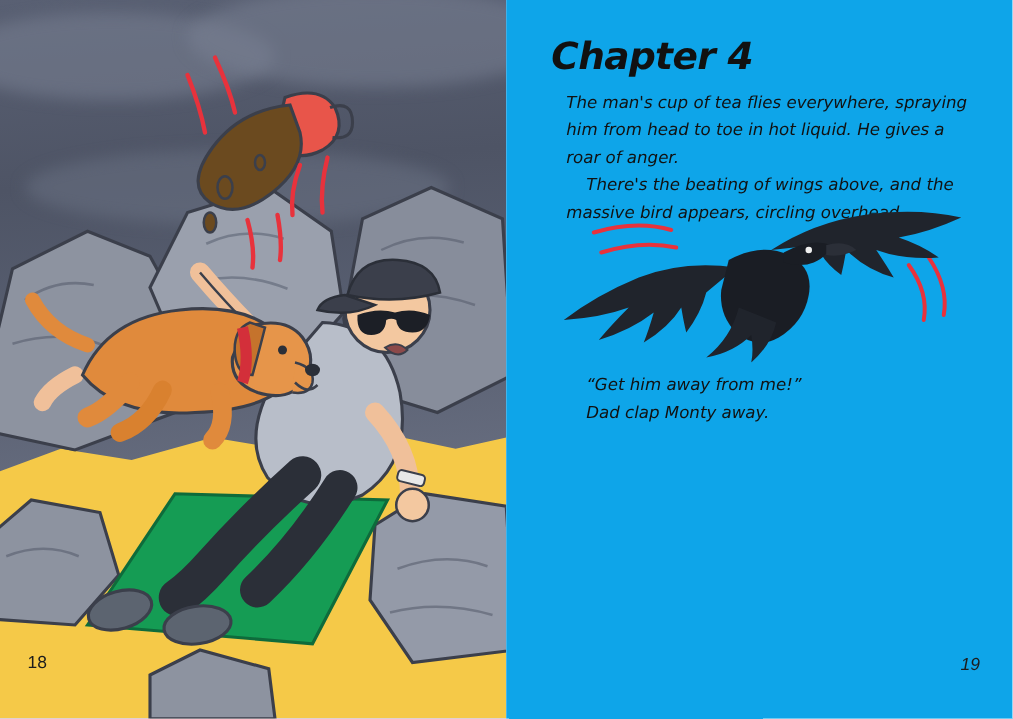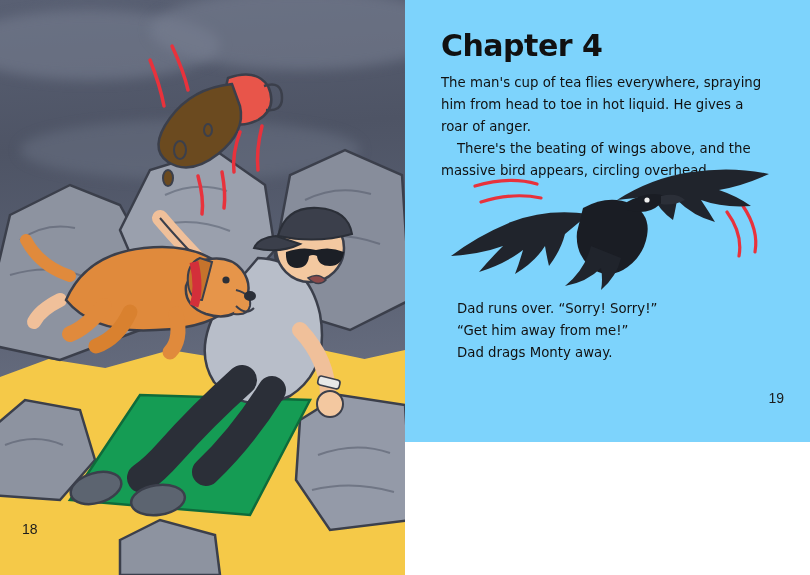--- a/index.html
+++ b/index.html
@@ -54,37 +54,38 @@
     font-size: 14px;
     color: #1c1c1c;
   }
   .pagenum-left { left: 22px; bottom: 38px; }
   .pagenum-right { right: 26px; bottom: 36px; }
 
   
   .page-right {
     position: relative;
     width: 405px;
-    height: 442px;
-    background: #7dd3fc;
+    height: 575px;
+    background: #0ea5e9;
     padding: 0;
+    font-style: italic;
   }
   .chapter-title {
     position: absolute;
     left: 36px;
     top: 28px;
     font-family: "DejaVu Sans", sans-serif;
     font-weight: bold;
     font-size: 30px;
     letter-spacing: -0.5px;
     color: #111111;
   }
   .text-block {
     position: absolute;
-    left: 36px;
+    left: 48px;
     width: 330px;
     font-family: "DejaVu Sans", sans-serif;
     font-size: 13.3px;
     line-height: 22px;
     color: #111111;
   }
   .text-block p { margin: 0; }
   .text-block p.indent { text-indent: 16px; }
   #para-top { top: 72px; }
   #para-bottom { top: 298px; }
@@ -242,21 +243,20 @@
 
         <path d="M150,96 q-6,24 -26,40 q22,-4 36,-18 q2,12 0,22 q16,-14 20,-32 Z" fill="#20242c"></path>
 
         <path d="M186,52 q22,-12 38,-6 q-4,10 -14,14 q-10,4 -24,0 Z" fill="#1a1d24"></path>
         <path d="M220,46 q16,-4 24,4 q-12,6 -24,4 Z" fill="#2b2f38"></path>
         <circle cx="206" cy="50" r="2.6" fill="#f0f0f0"></circle>
       </svg>
     </div>
 
     <div class="text-block" id="para-bottom">
-      <p class="indent">Dad runs over. “Sorry! Sorry!”</p>
       <p class="indent">“Get him away from me!”</p>
-      <p class="indent">Dad drags Monty away.</p>
+      <p class="indent">Dad clap Monty away.</p>
     </div>
 
     <div class="pagenum pagenum-right">19</div>
   </div>
 
 </div>
 
 </body></html>

